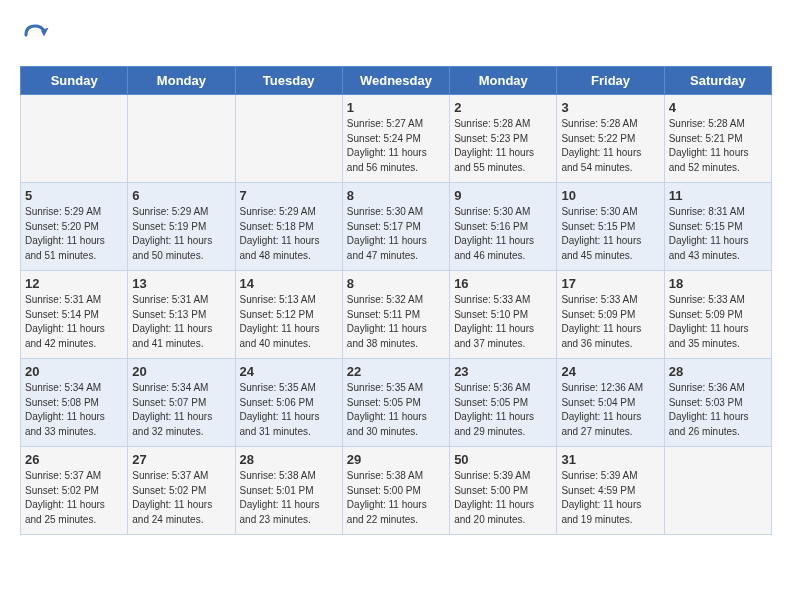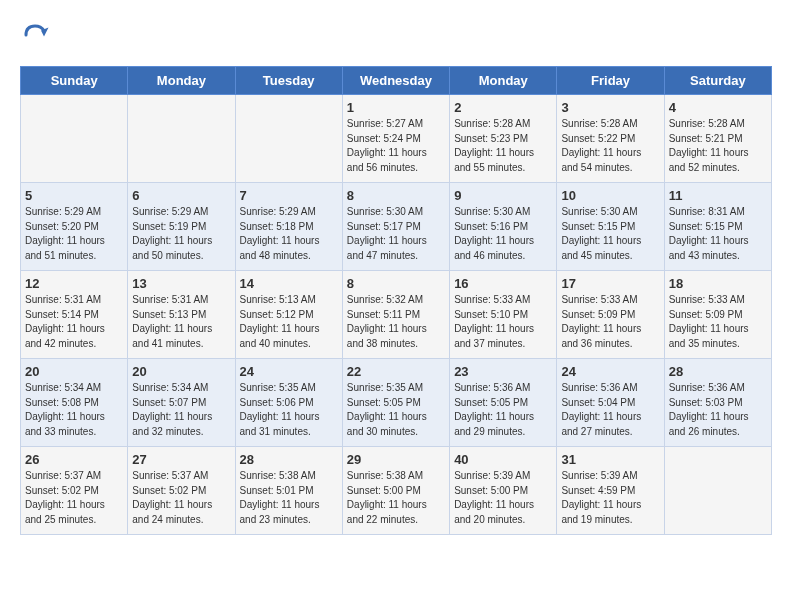--- a/index.html
+++ b/index.html
@@ -266,21 +266,21 @@
 Daylight: 11 hours and 30 minutes.</div>
         </td>
         <td>
           <span class="day-num">23</span>
           <div class="day-info">Sunrise: 5:36 AM
 Sunset: 5:05 PM
 Daylight: 11 hours and 29 minutes.</div>
         </td>
         <td>
           <span class="day-num">24</span>
-          <div class="day-info">Sunrise: 5:36 AM
+          <div class="day-info">Sunrise: 12:36 AM
 Sunset: 5:04 PM
 Daylight: 11 hours and 27 minutes.</div>
         </td>
         <td>
           <span class="day-num">28</span>
           <div class="day-info">Sunrise: 5:36 AM
 Sunset: 5:03 PM
 Daylight: 11 hours and 26 minutes.</div>
         </td>
       </tr>
@@ -303,21 +303,21 @@
 Sunset: 5:01 PM
 Daylight: 11 hours and 23 minutes.</div>
         </td>
         <td>
           <span class="day-num">29</span>
           <div class="day-info">Sunrise: 5:38 AM
 Sunset: 5:00 PM
 Daylight: 11 hours and 22 minutes.</div>
         </td>
         <td>
-          <span class="day-num">40</span>
+          <span class="day-num">50</span>
           <div class="day-info">Sunrise: 5:39 AM
 Sunset: 5:00 PM
 Daylight: 11 hours and 20 minutes.</div>
         </td>
         <td>
           <span class="day-num">31</span>
           <div class="day-info">Sunrise: 5:39 AM
 Sunset: 4:59 PM
 Daylight: 11 hours and 19 minutes.</div>
         </td>

